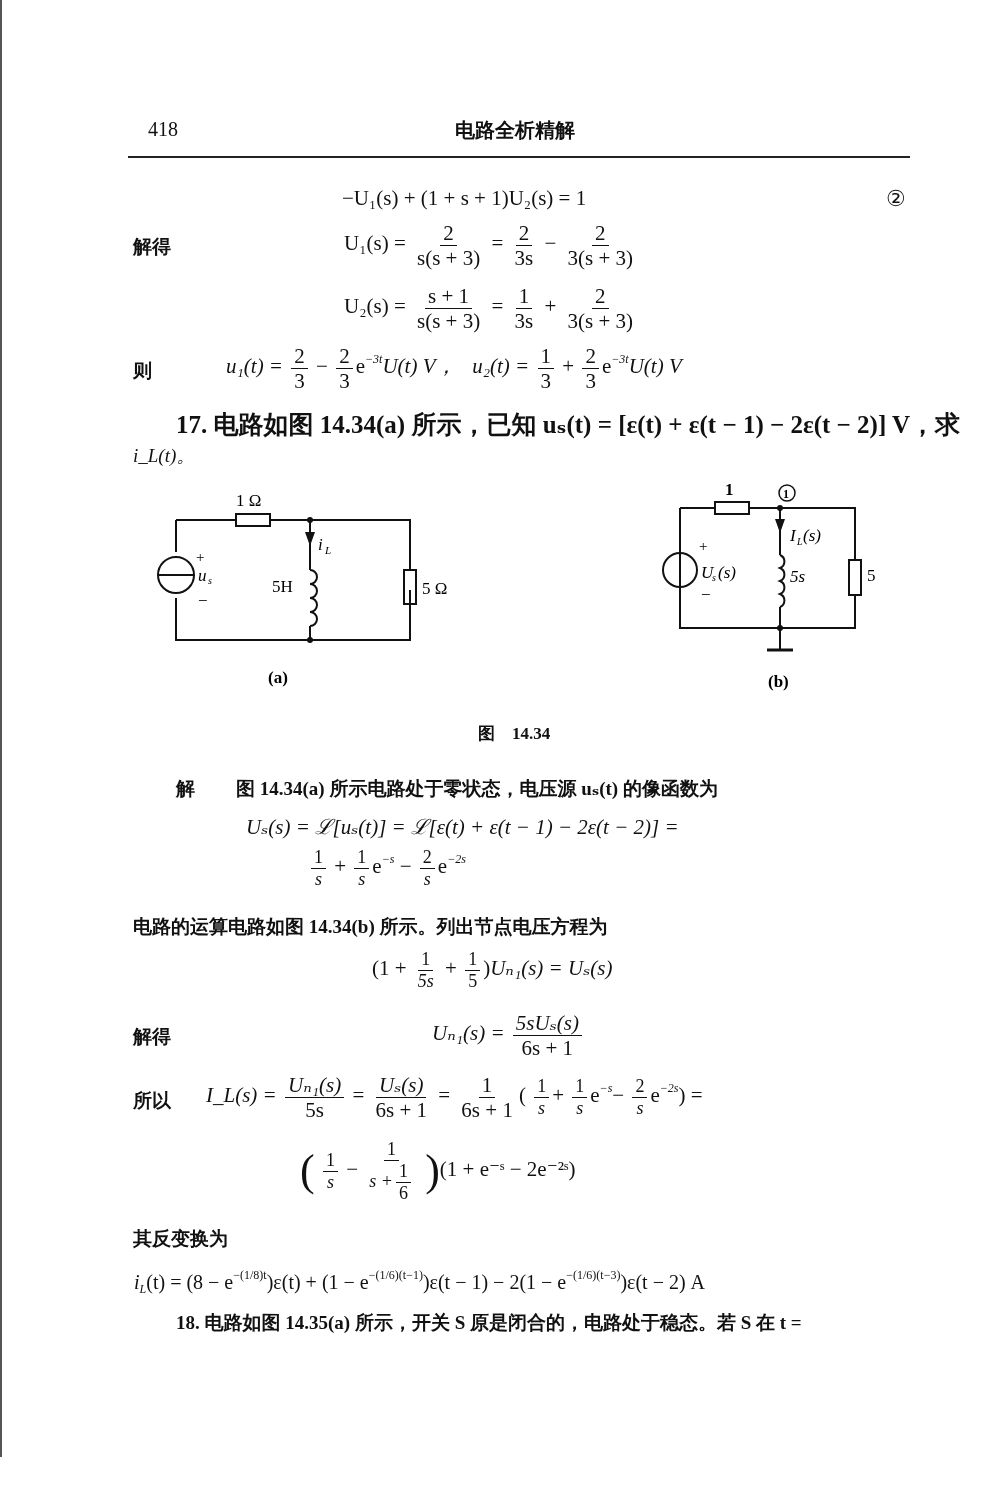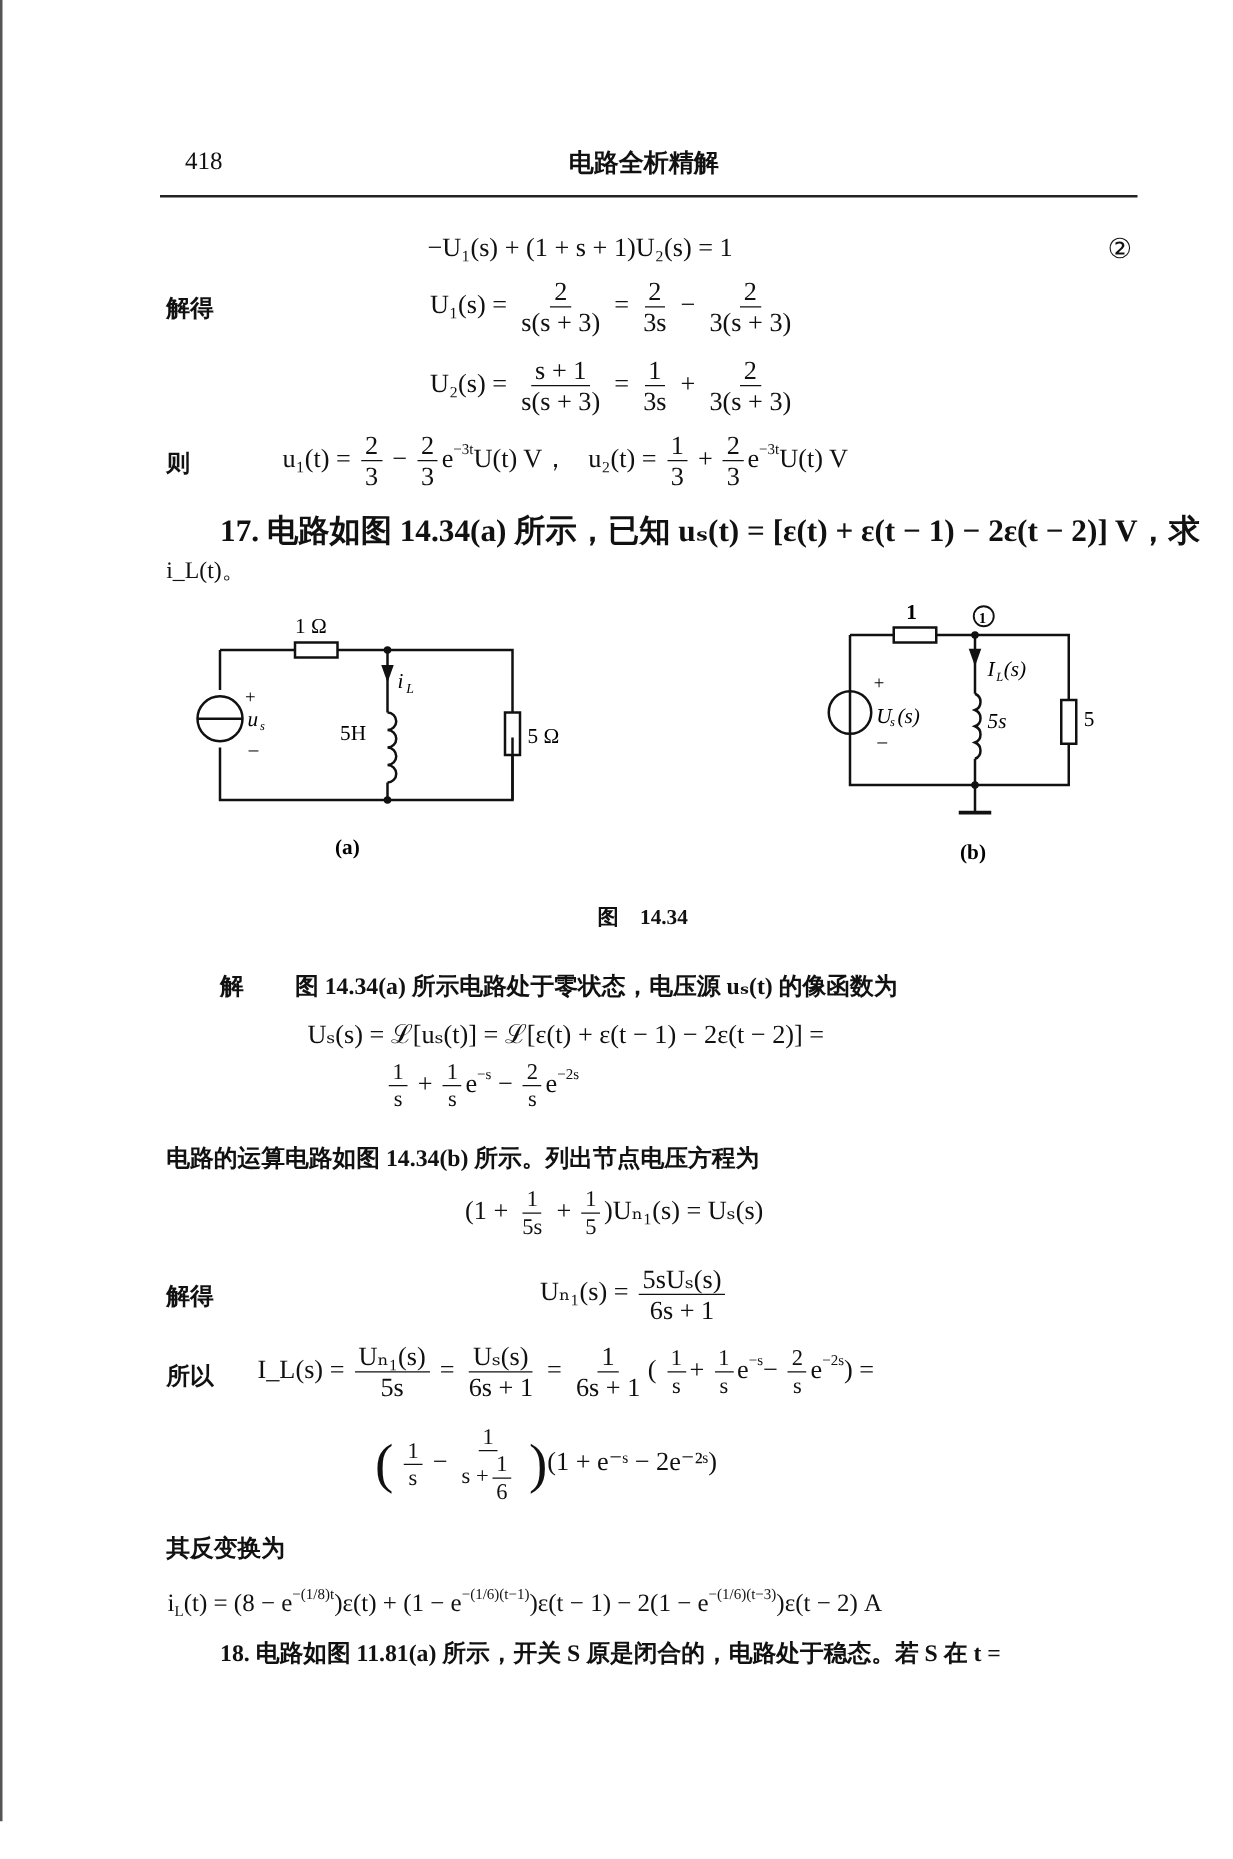--- a/index.html
+++ b/index.html
@@ -2,21 +2,21 @@
 <html><head>
 <meta charset="utf-8">
 <style>
   html,body{margin:0;padding:0;background:#fff;}
   body{width:986px;height:1487px;position:relative;overflow:hidden;
        font-family:"Liberation Serif","DejaVu Serif",serif;color:#111;}
   .leftbar{position:absolute;left:0;top:0;width:2px;height:1457px;background:#555;}
   .abs{position:absolute;white-space:nowrap;}
   .cn{font-family:"DejaVu Sans",sans-serif;font-weight:bold;font-size:19px;}
   .m{font-size:21px;}
-  .i{}
+  .i{font-style:italic;}
   .frac{display:inline-flex;flex-direction:column;align-items:center;vertical-align:middle;margin:0 3px;line-height:1.05;}
   .frac .n{border-bottom:1.5px solid #111;padding:0 3px 1px;}
   .frac .d{padding:1px 3px 0;}
   .frac.sm{font-size:18px;}
   sup{font-size:12px;vertical-align:10px;margin-top:33px;}
   sub{font-size:12px;vertical-align:-4px;}
   .hr{position:absolute;left:128px;top:156px;width:782px;height:2px;background:#222;}
   .big-paren{font-size:44px;vertical-align:middle;line-height:1;font-weight:lighter;}
   svg text{font-family:"Liberation Serif",serif;}
 </style>
@@ -253,13 +253,13 @@
         </span></span>
     </span>
   <span class="big-paren">)</span><span>(1 + e⁻ˢ − 2e⁻²ˢ)</span>
 </div>
 
 <div class="abs cn" style="left:133px;top:1226px;">其反变换为</div>
 <div class="abs m" style="left:134px;top:1268px;font-size:20px;">
   <span class="i">i</span><sub class="i">L</sub><span>(t) = (8 − e</span><sup>−(1/8)t</sup><span>)ε(t) + (1 − e</span><sup>−(1/6)(t−1)</sup><span>)ε(t − 1) − 2(1 − e</span><sup>−(1/6)(t−3)</sup><span>)ε(t − 2) A</span>
 </div>
 
-<div class="abs" style="left:176px;top:1310px;font-size:19px;font-weight:bold;">18. 电路如图 11.81(a) 所示，开关 S 原是闭合的，电路处于稳态。若 S 在 t =</div>
+<div class="abs" style="left:176px;top:1310px;font-size:19px;font-weight:bold;">18. 电路如图 14.35(a) 所示，开关 S 原是闭合的，电路处于稳态。若 S 在 t =</div>
 
 </body></html>

